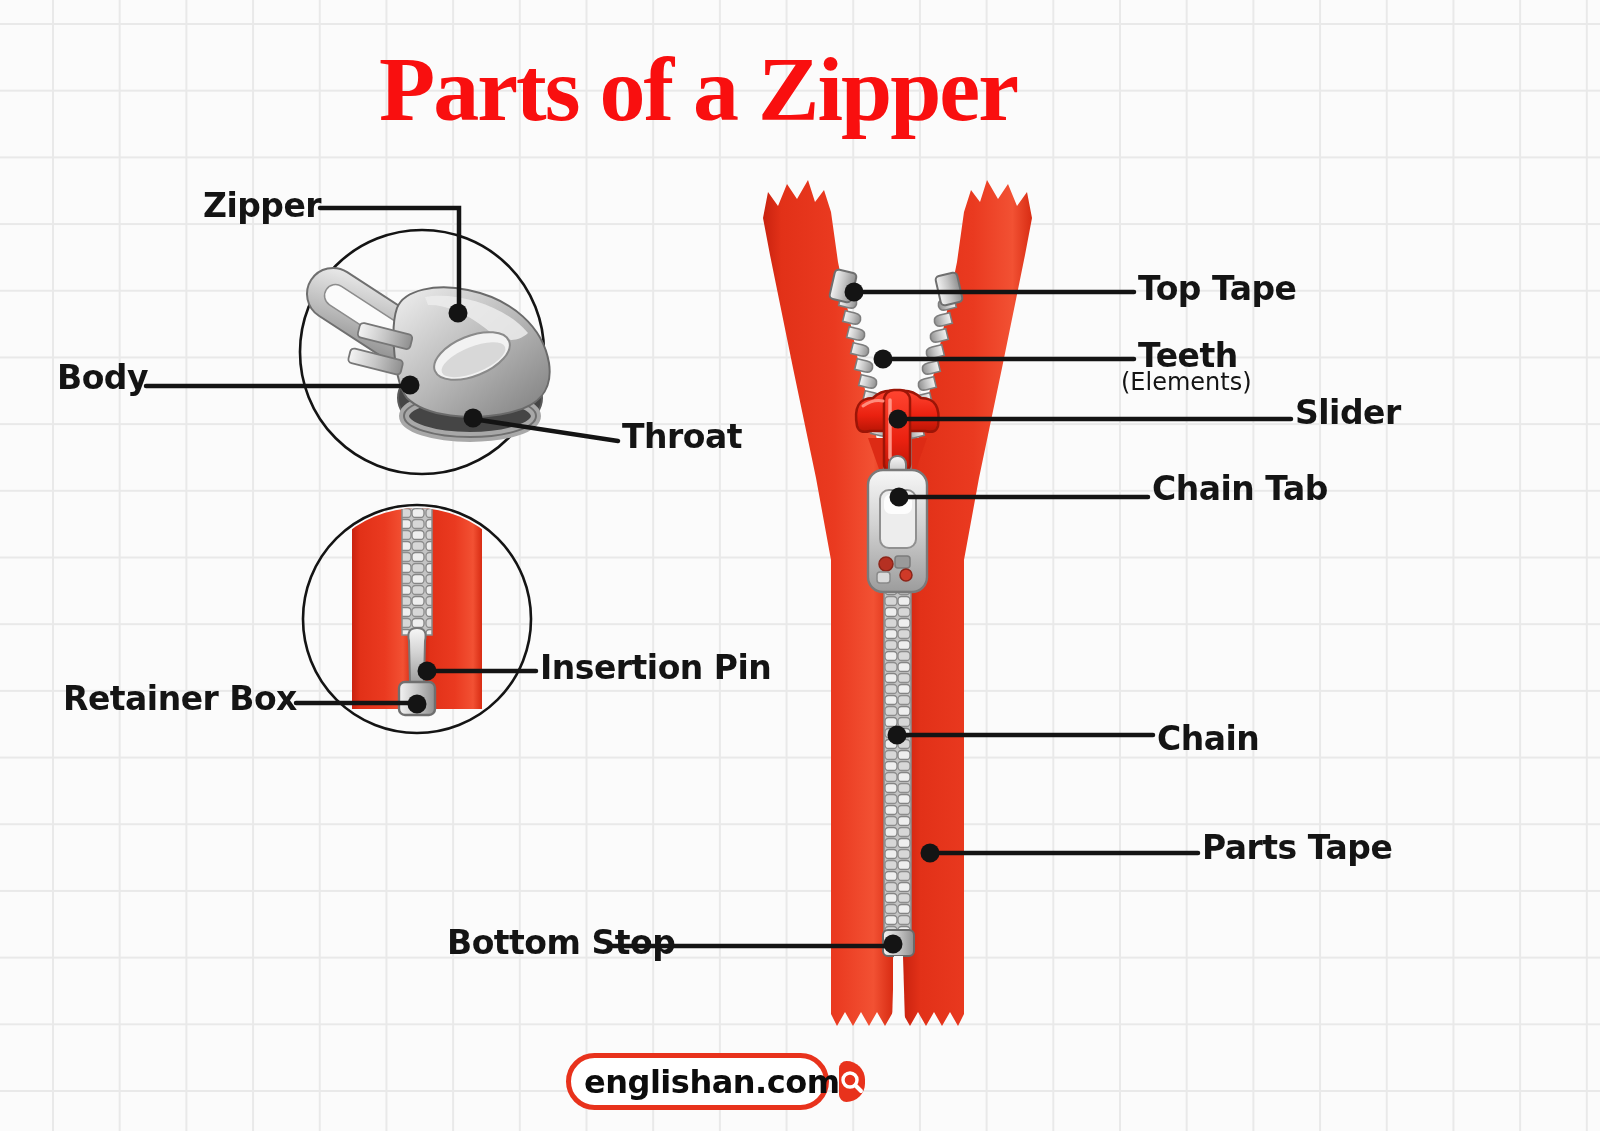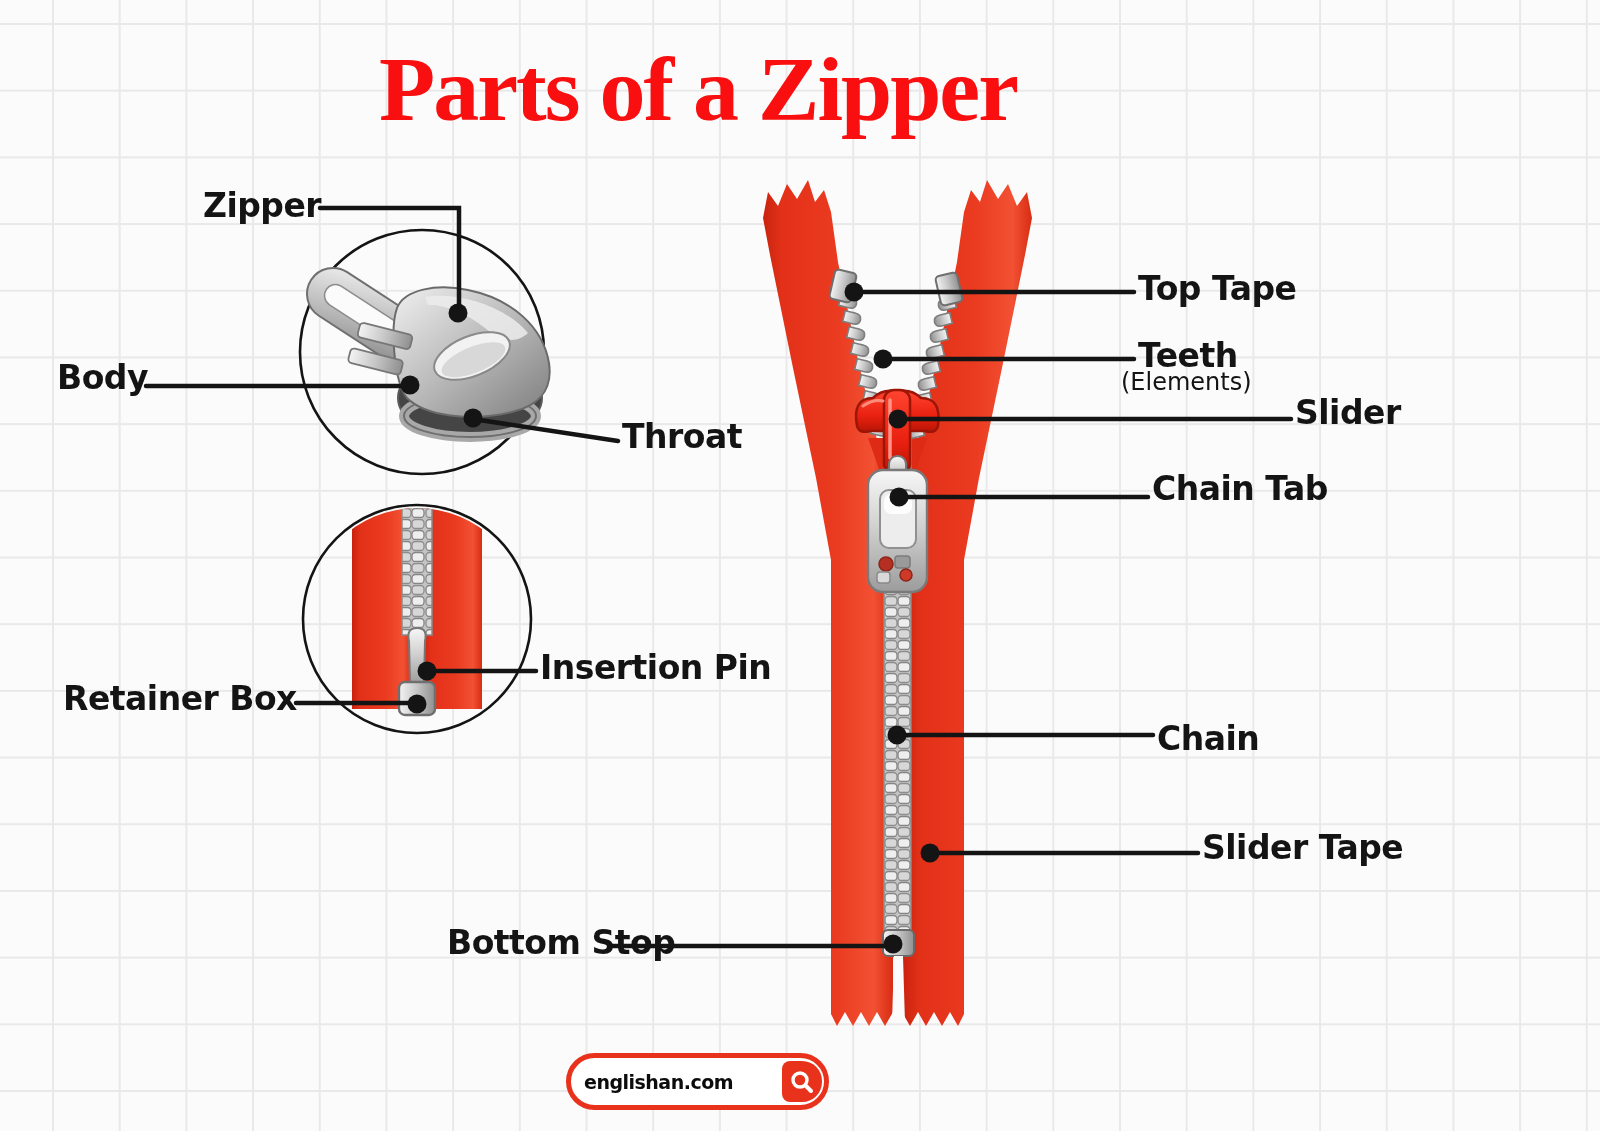--- a/index.html
+++ b/index.html
@@ -34,21 +34,21 @@
   .lbl-zipper-tape {left:1202px;top:830px;}
   .lbl-bottom-stop {left:447px; top:925px;}
   .lbl-insertion-pin{left:540px;top:650px;}
   .lbl-retainer-box{left:63px;  top:681px;}
   .diagram-svg{position:absolute;left:0;top:0;}
   .logo-pill{
     position:absolute;left:566px;top:1053px;width:263px;height:57px;
     box-sizing:border-box;border:5px solid #e8321c;border-radius:30px;
     background:#ffffff;display:flex;align-items:center;padding-left:13px;
   }
-  .logo-text{font-size:19px;font-weight:700;color:#0c0c0c;letter-spacing:-0.5px;}
+  .logo-text{font-size:32px;font-weight:700;color:#0c0c0c;letter-spacing:-0.5px;}
   .logo-search{
     margin-left:auto;margin-right:2px;width:40px;height:41px;
     background:#e8321c;border-radius:8px 20px 20px 8px;
     display:flex;align-items:center;justify-content:center;
   }
 </style>
 </head>
 <body>
 
 <div class="canvas">
@@ -237,21 +237,21 @@
 
   <div class="label lbl-crown">Zipper</div>
   <div class="label lbl-body">Body</div>
   <div class="label lbl-throat">Throat</div>
   <div class="label lbl-top-stop">Top Tape</div>
   <div class="label lbl-teeth">Teeth</div>
   <div class="label sub lbl-elements">(Elements)</div>
   <div class="label lbl-slider">Slider</div>
   <div class="label lbl-pull-tab">Chain Tab</div>
   <div class="label lbl-chain">Chain</div>
-  <div class="label lbl-zipper-tape">Slider Tape</div>
+  <div class="label lbl-zipper-tape">Parts Tape</div>
   <div class="label lbl-bottom-stop">Bottom Stop</div>
   <div class="label lbl-retainer-box">Retainer Box</div>
   <div class="label lbl-insertion-pin">Insertion Pin</div>
 
   <div class="logo-pill">
     <span class="logo-text">englishan.com</span>
     <span class="logo-search">
       <svg width="26" height="26" viewBox="0 0 26 26">
         <circle cx="11" cy="11" r="7" fill="none" stroke="#ffffff" stroke-width="3.4"></circle>
         <line x1="16.5" y1="16.5" x2="22" y2="22" stroke="#ffffff" stroke-width="4" stroke-linecap="round"></line>

